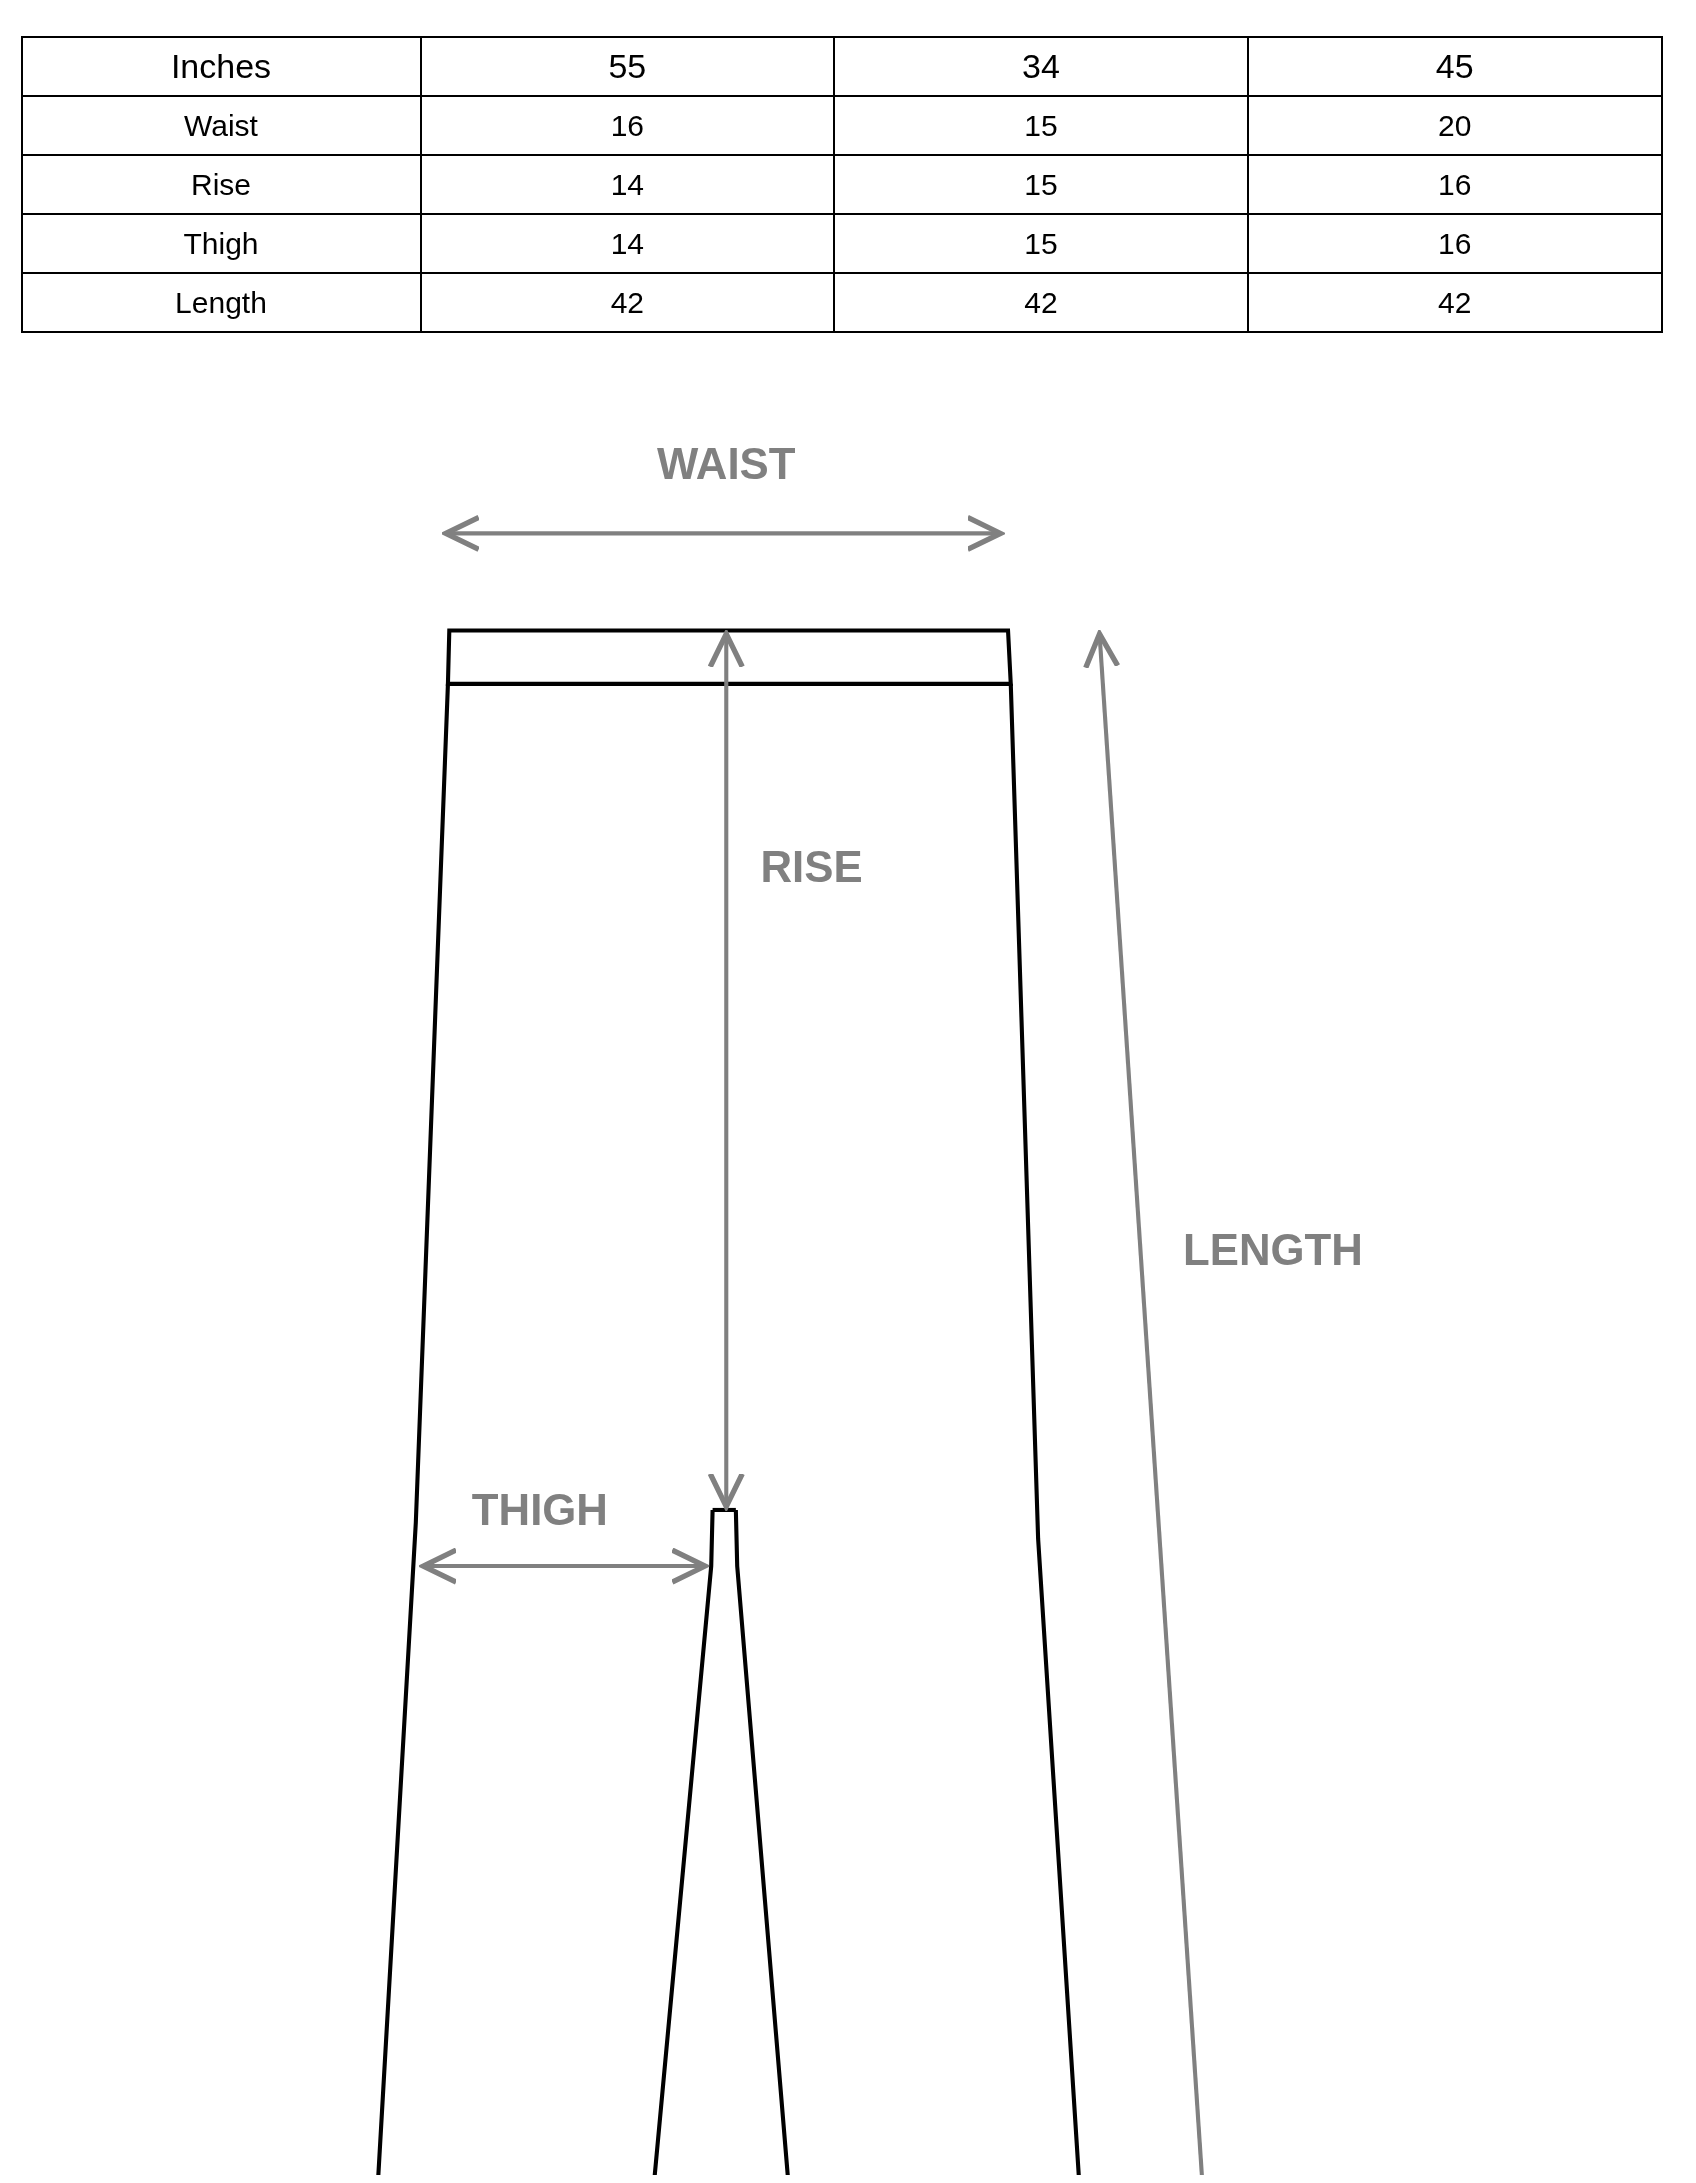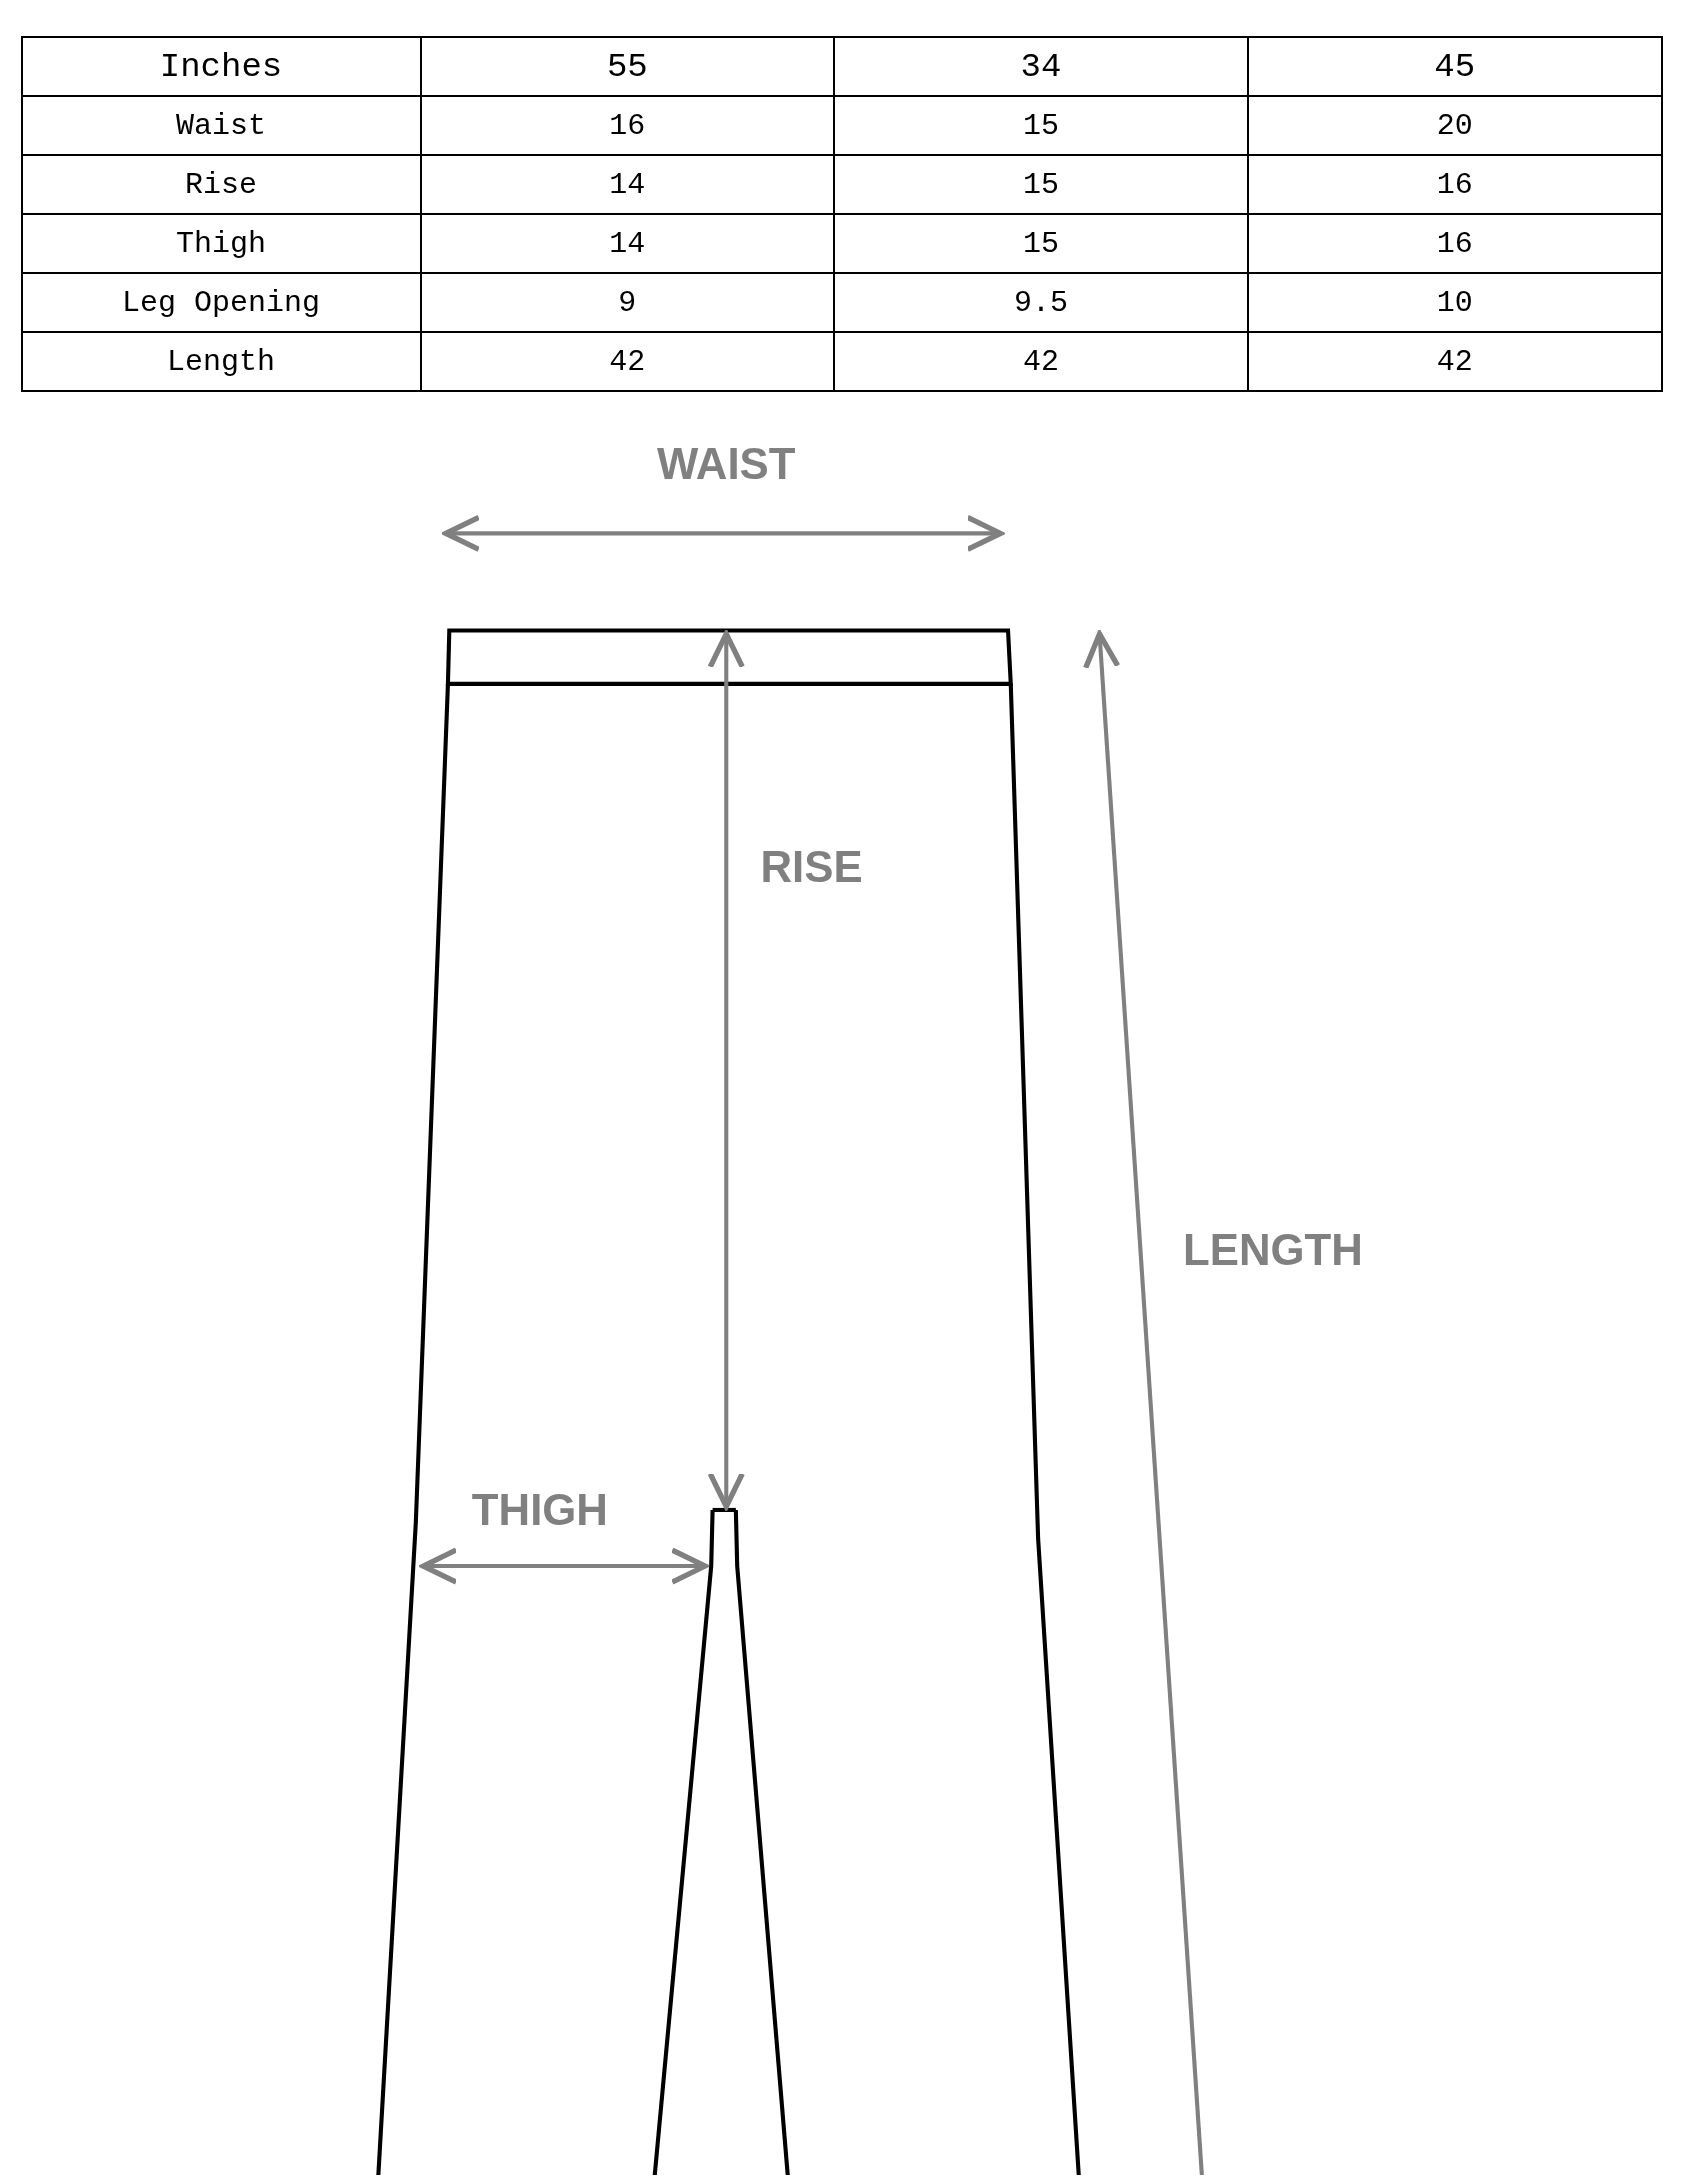--- a/index.html
+++ b/index.html
@@ -27,21 +27,21 @@
     width: 100%;
     table-layout: fixed;
   }
   table.size-table td {
     border: 2.1px solid #000000;
     height: 57px;
     text-align: center;
     vertical-align: middle;
     font-size: 30px;
     color: #000000;
-    font-family: Liberation Mono, monospace;
+    font-family: Liberation Sans, sans-serif;
     padding: 0;
   }
   table.size-table tr:first-child td {
     font-size: 34px;
   }
   table.size-table td.label-col {
     width: 397px;
   }
 
   
@@ -85,26 +85,20 @@
         <td class="label-col">Rise</td>
         <td>14</td>
         <td>15</td>
         <td>16</td>
       </tr>
       <tr>
         <td class="label-col">Thigh</td>
         <td>14</td>
         <td>15</td>
         <td>16</td>
-      </tr>
-      <tr>
-        <td class="label-col">Leg Opening</td>
-        <td>9</td>
-        <td>9.5</td>
-        <td>10</td>
       </tr>
       <tr>
         <td class="label-col">Length</td>
         <td>42</td>
         <td>42</td>
         <td>42</td>
       </tr>
     </tbody>
   </table>
 </div>

